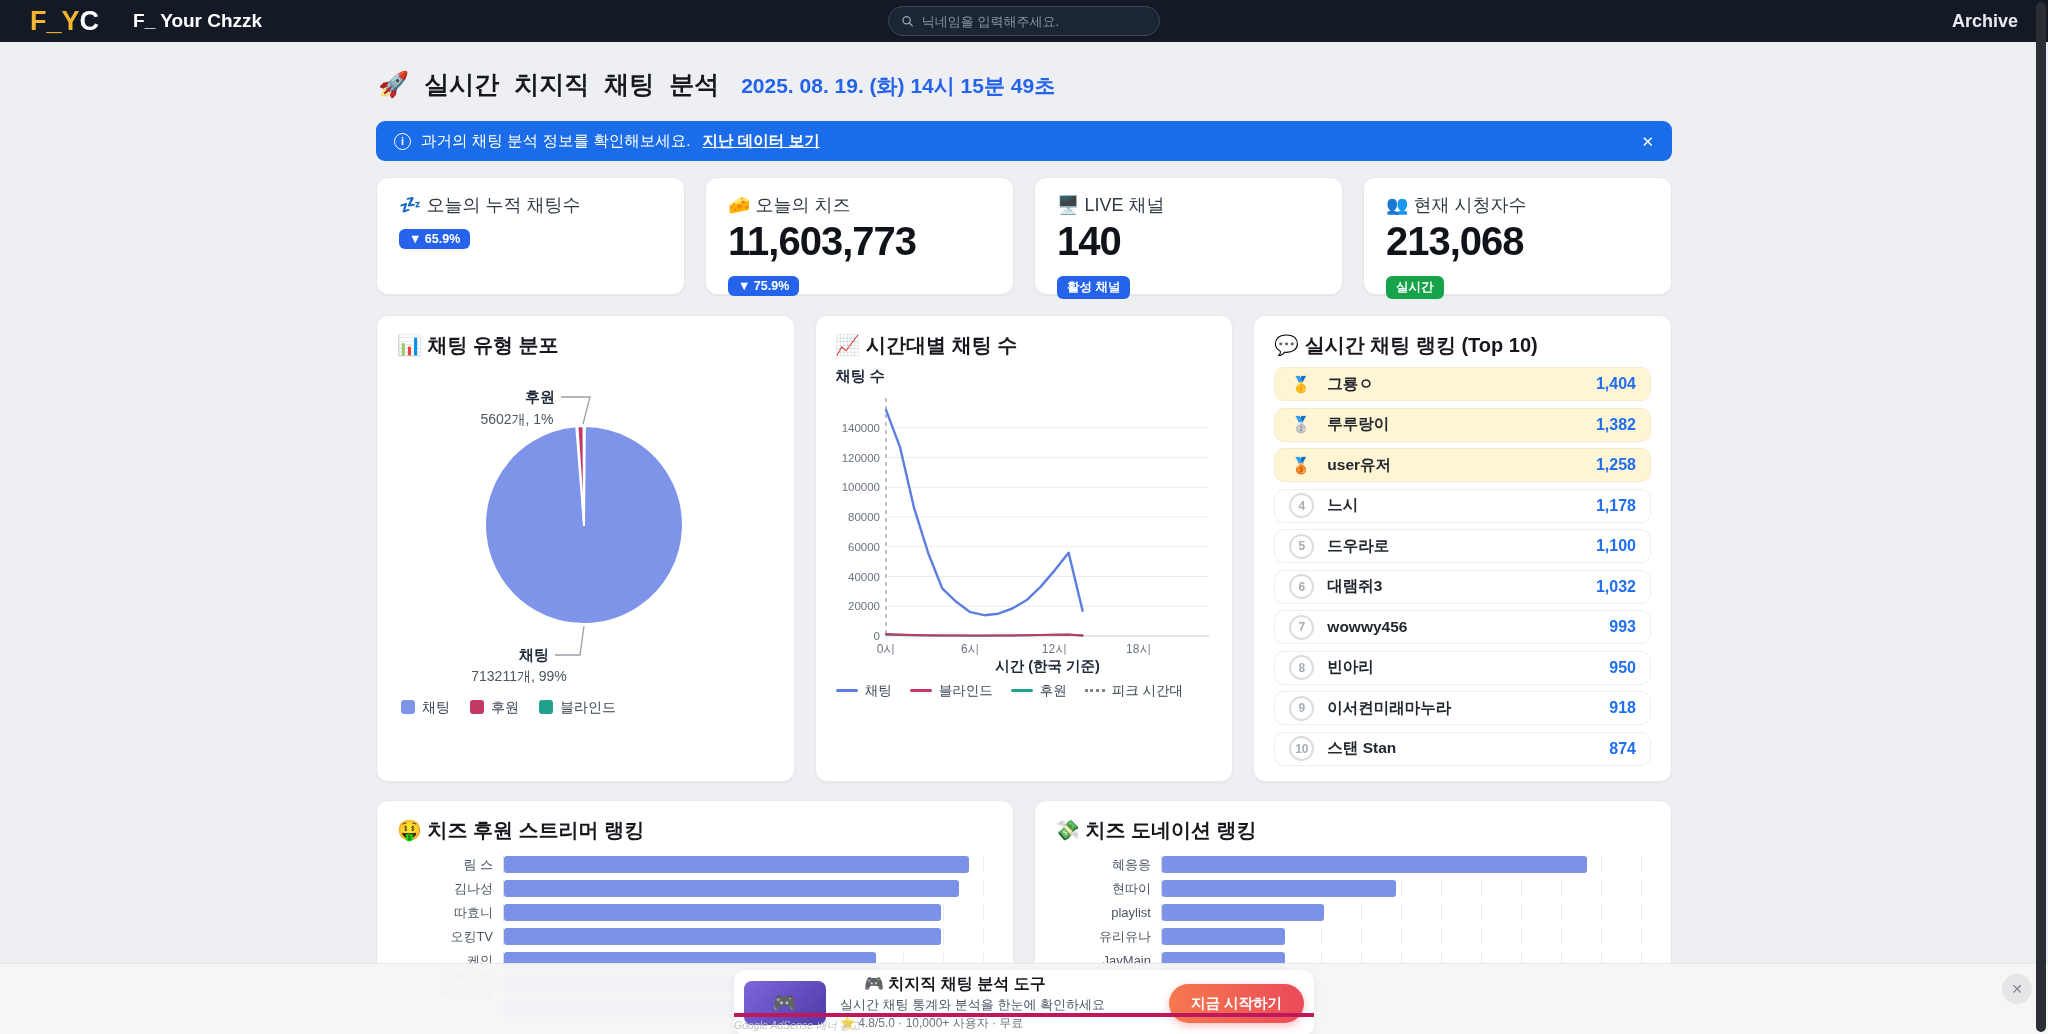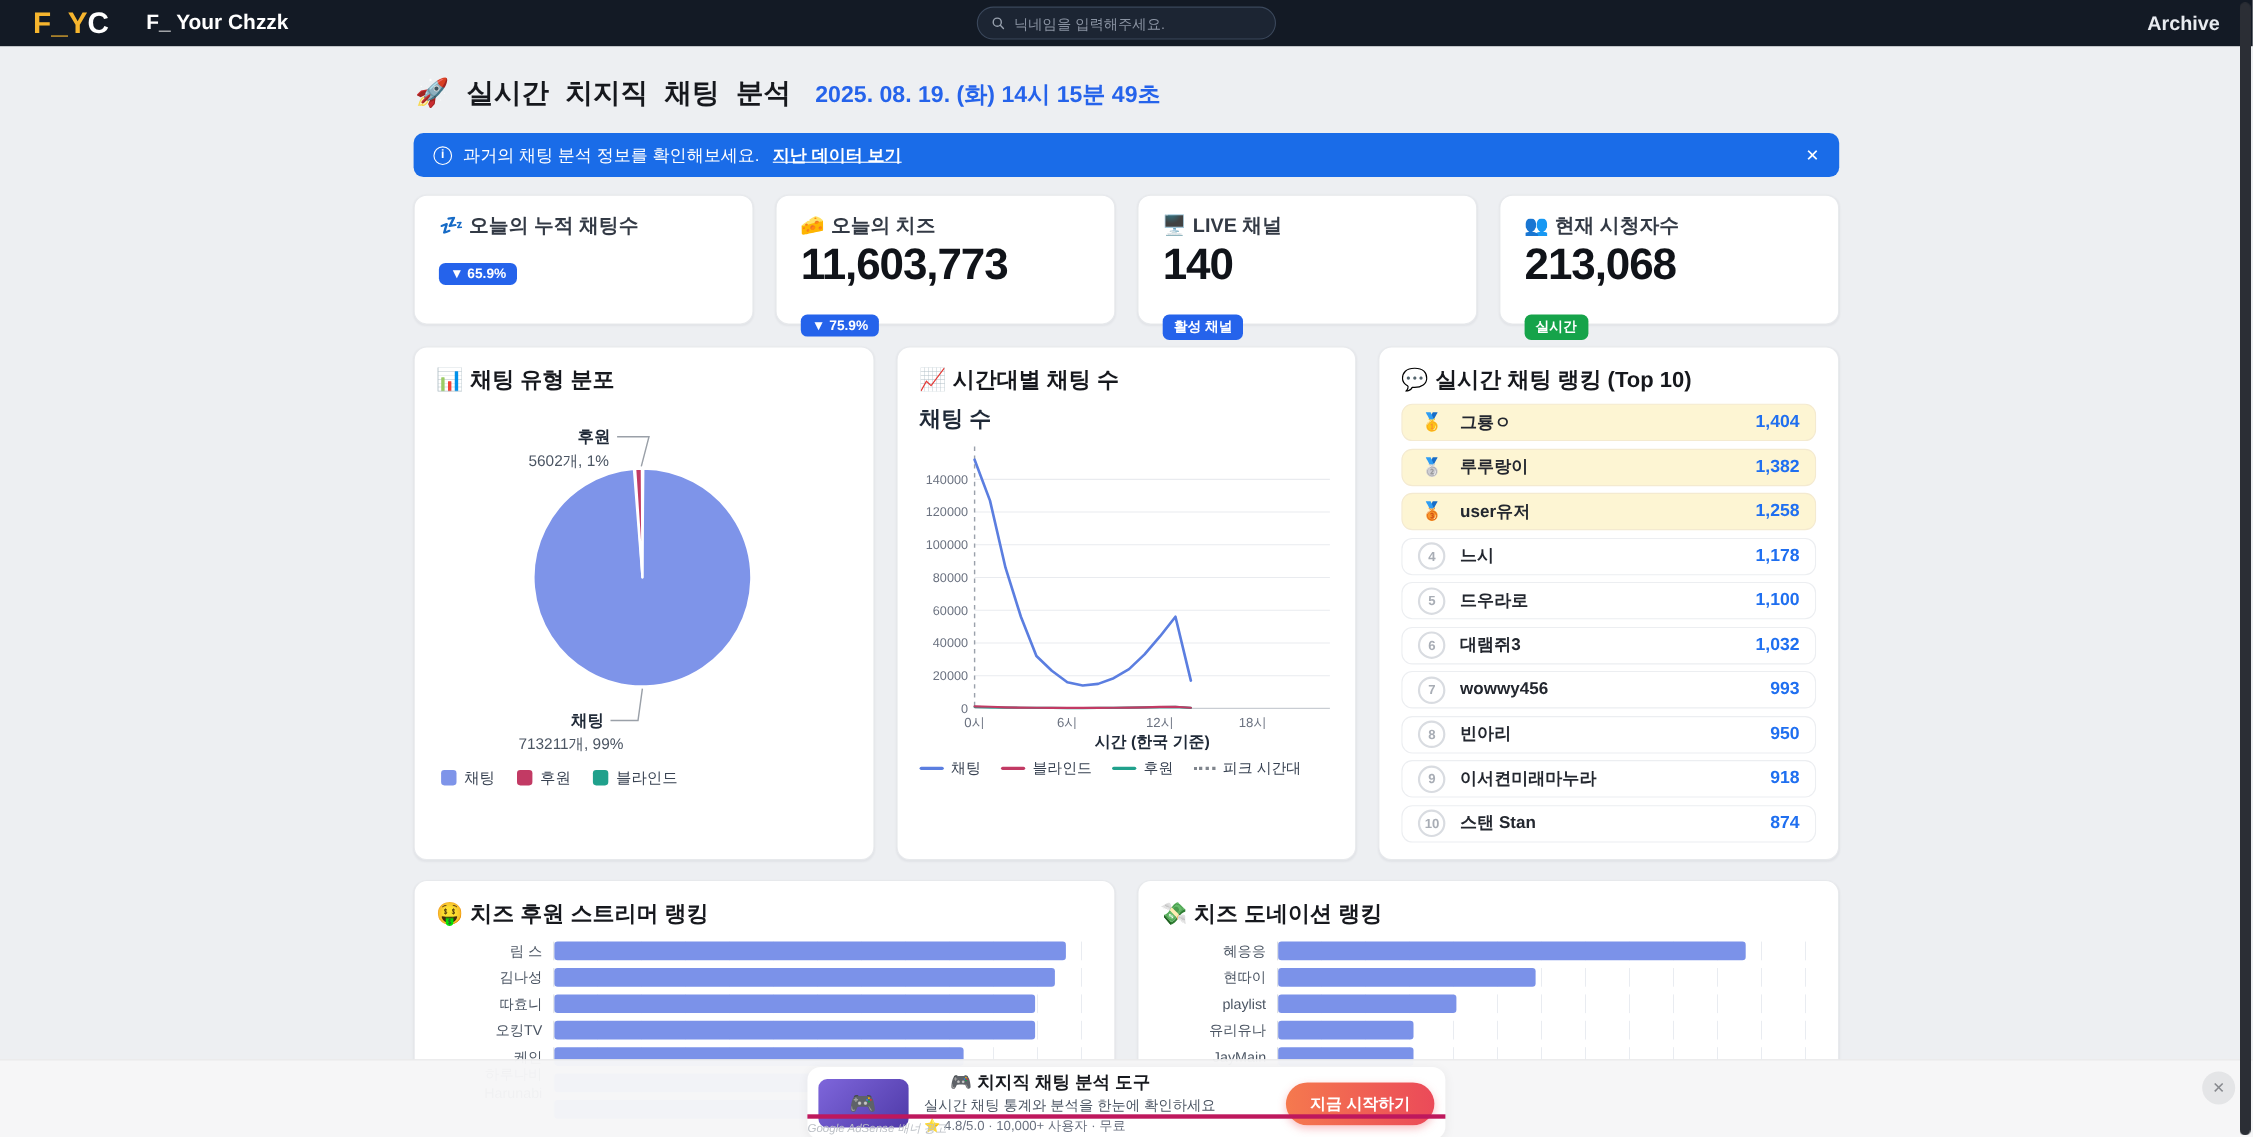--- a/index.html
+++ b/index.html
@@ -30,38 +30,38 @@
   .notice { height:40px; background:#1a6ce8; border-radius:9px; display:flex; align-items:center;
             padding:0 18px; color:#fff; font-size:15.5px; gap:10px; margin-bottom:16px; }
   .info-icon { width:17px; height:17px; border:1.6px solid #fff; border-radius:50%; flex:none;
                display:flex; align-items:center; justify-content:center; font-size:11px; font-weight:700; }
   .notice-link { color:#fff; text-decoration:underline; font-weight:600; margin-left:2px; cursor:pointer; }
   .notice-close { margin-left:auto; font-size:15px; cursor:pointer; line-height:1; }
 
   .stats-row { display:grid; grid-template-columns:repeat(4,1fr); gap:20px; margin-bottom:20px; }
   .stat-card { background:#fff; border:1px solid #e7e9ec; border-radius:12px; padding:15px 22px 13px;
                height:118px; box-shadow:0 1px 2px rgba(16,24,40,.05); }
-  .stat-label { font-size:18px; font-weight:700; color:#333a45; }
+  .stat-label { font-size:18px; font-weight:400; color:#333a45; }
   .stat-value { font-size:40px; font-weight:800; color:#101319; letter-spacing:-1px; line-height:1.12; margin-top:2px; }
-  .stat-badge { display:inline-block; margin-top:22px; color:#fff; font-size:12.5px; font-weight:700;
+  .stat-badge { display:inline-block; margin-top:12px; color:#fff; font-size:12.5px; font-weight:700;
                 padding:3px 10px; border-radius:6px; }
 
   .charts-row { display:grid; grid-template-columns:1fr 1fr 1fr; gap:20px; margin-bottom:18px; }
   .chart-card { background:#fff; border:1px solid #e7e9ec; border-radius:12px; padding:16px 20px;
                 height:467px; overflow:hidden; box-shadow:0 1px 2px rgba(16,24,40,.05); }
   .card-title { font-size:20px; font-weight:800; color:#16181d; margin-bottom:8px; }
   svg { font-family:inherit; display:block; }
 
   .pie-legend, .line-legend { display:flex; gap:20px; align-items:center; font-size:14px; color:#374151; }
   .pie-legend { margin-top:2px; padding-left:4px; }
   .line-legend { margin-top:8px; gap:18px; font-size:13.5px; }
   .swatch { width:14px; height:14px; border-radius:3px; display:inline-block; margin-right:7px; vertical-align:-2px; }
   .swatch-line { width:22px; height:3.5px; border-radius:2px; display:inline-block; margin-right:7px; vertical-align:3px; }
   .swatch-dots { width:20px; border-top:3.5px dotted #80858d; display:inline-block; margin-right:7px; vertical-align:3px; }
-  .ylabel { font-size:20px; font-weight:700; color:#1f2937; margin:2px 0 4px; }
+  .ylabel { font-size:15px; font-weight:700; color:#1f2937; margin:2px 0 4px; }
 
   .rank-list { display:flex; flex-direction:column; gap:6.5px; margin-top:8px; }
   .rank-row { display:flex; align-items:center; height:34px; border-radius:10px; padding:0 14px;
               border:1px solid #eceef1; background:#fff; cursor:pointer; }
   .rank-row.top { background:#fdf5d3; border-color:#f4ead0; }
   .rank-medal { font-size:16px; margin-right:13px; width:25px; text-align:center; flex:none; }
   .rank-circle { width:25px; height:25px; border-radius:50%; border:2px solid #d9dce1; color:#a8adb5;
                  font-size:12px; font-weight:700; display:flex; align-items:center; justify-content:center;
                  margin-right:13px; flex:none; }
   .rank-name { font-size:15.5px; font-weight:700; color:#23272f; flex:1; }

